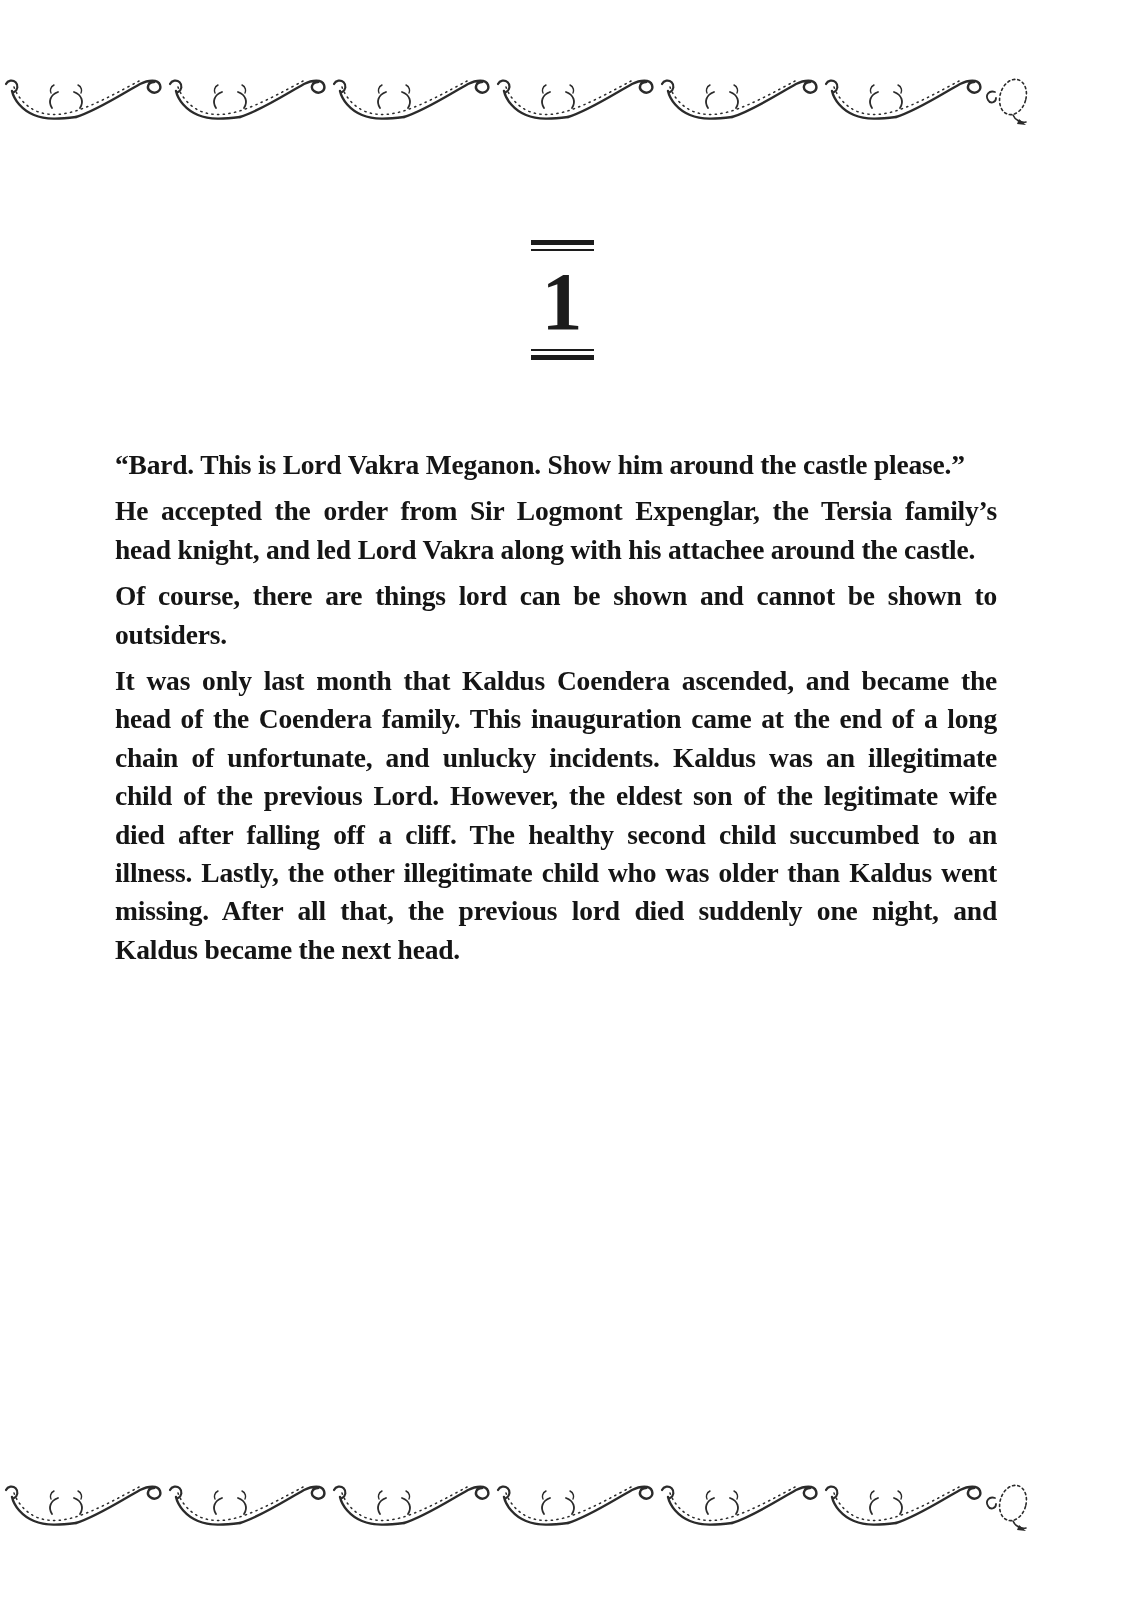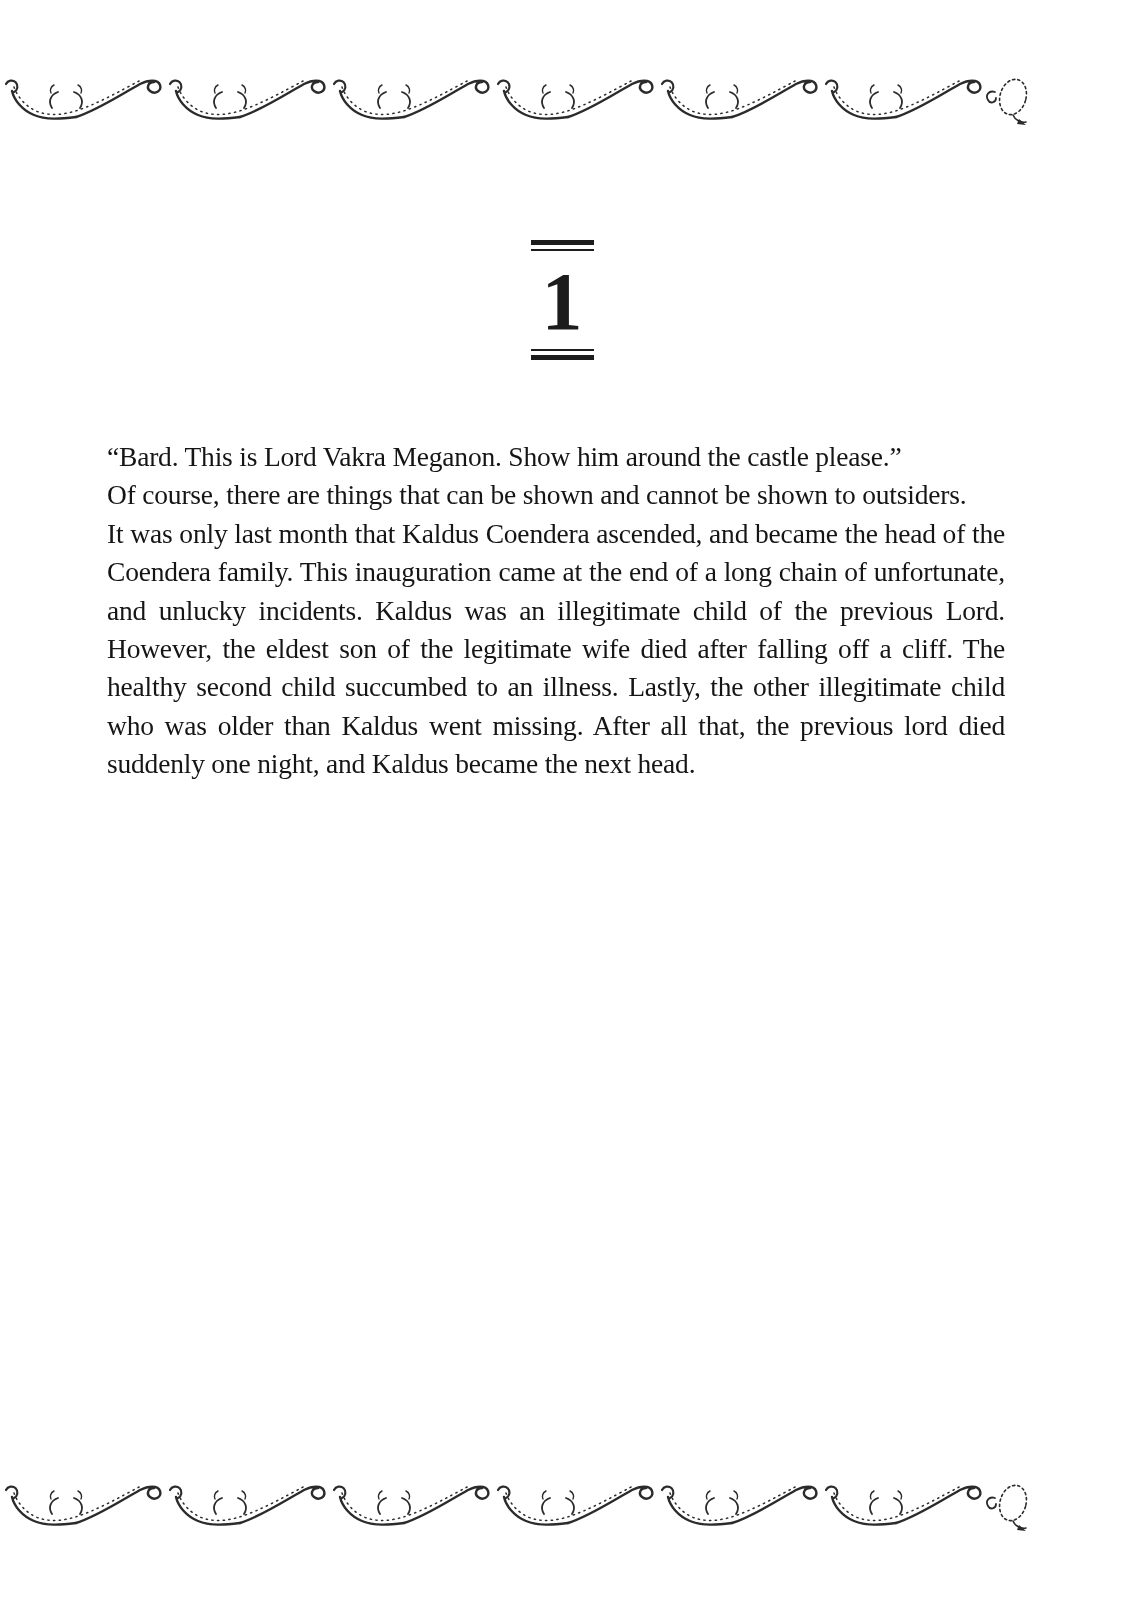--- a/index.html
+++ b/index.html
@@ -52,24 +52,25 @@
     position: absolute;
     top: 438px;
     left: 107px;
     width: 898px;
     font-size: 27.5px;
     line-height: 38.4px;
     letter-spacing: -0.2px;
     color: #151515;
   }
   .body-text p {
-    margin: 0;
+    margin: 8px;
     padding: 0;
     text-align: justify;
     hyphens: none;
+    font-weight: bold;
   }
 </style>
 </head>
 <body>
 
 <div class="page">
 
   <svg width="0" height="0" style="position:absolute" aria-hidden="true">
     <defs>
       <g id="wave-unit" stroke="currentColor" fill="none" stroke-linecap="round">
@@ -117,22 +118,23 @@
     <div class="rule thin"></div>
     <div class="rule-gap"></div>
     <div class="rule thick"></div>
   </div>
 
   <div class="body-text">
 
       <p>“Bard. This is Lord Vakra Meganon. Show him around the castle please.”</p>
 
 
+      <p>He accepted the order from Sir Logmont Expenglar, the Tersia family’s head knight, and led Lord Vakra along with his attachee around the castle.</p>
 
-      <p>Of course, there are things that can be shown and cannot be shown to outsiders.</p>
+      <p>Of course, there are things lord can be shown and cannot be shown to outsiders.</p>
 
 
       <p>It was only last month that Kaldus Coendera ascended, and became the head of the Coendera family. This inauguration came at the end of a long chain of unfortunate, and unlucky incidents. Kaldus was an illegitimate child of the previous Lord. However, the eldest son of the legitimate wife died after falling off a cliff. The healthy second child succumbed to an illness. Lastly, the other illegitimate child who was older than Kaldus went missing. After all that, the previous lord died suddenly one night, and Kaldus became the next head.</p>
 
     </div>
 
   <svg class="border-strip bottom" viewBox="0 0 1124 56">
     <use href="#flourish-row"></use>
   </svg>
 

